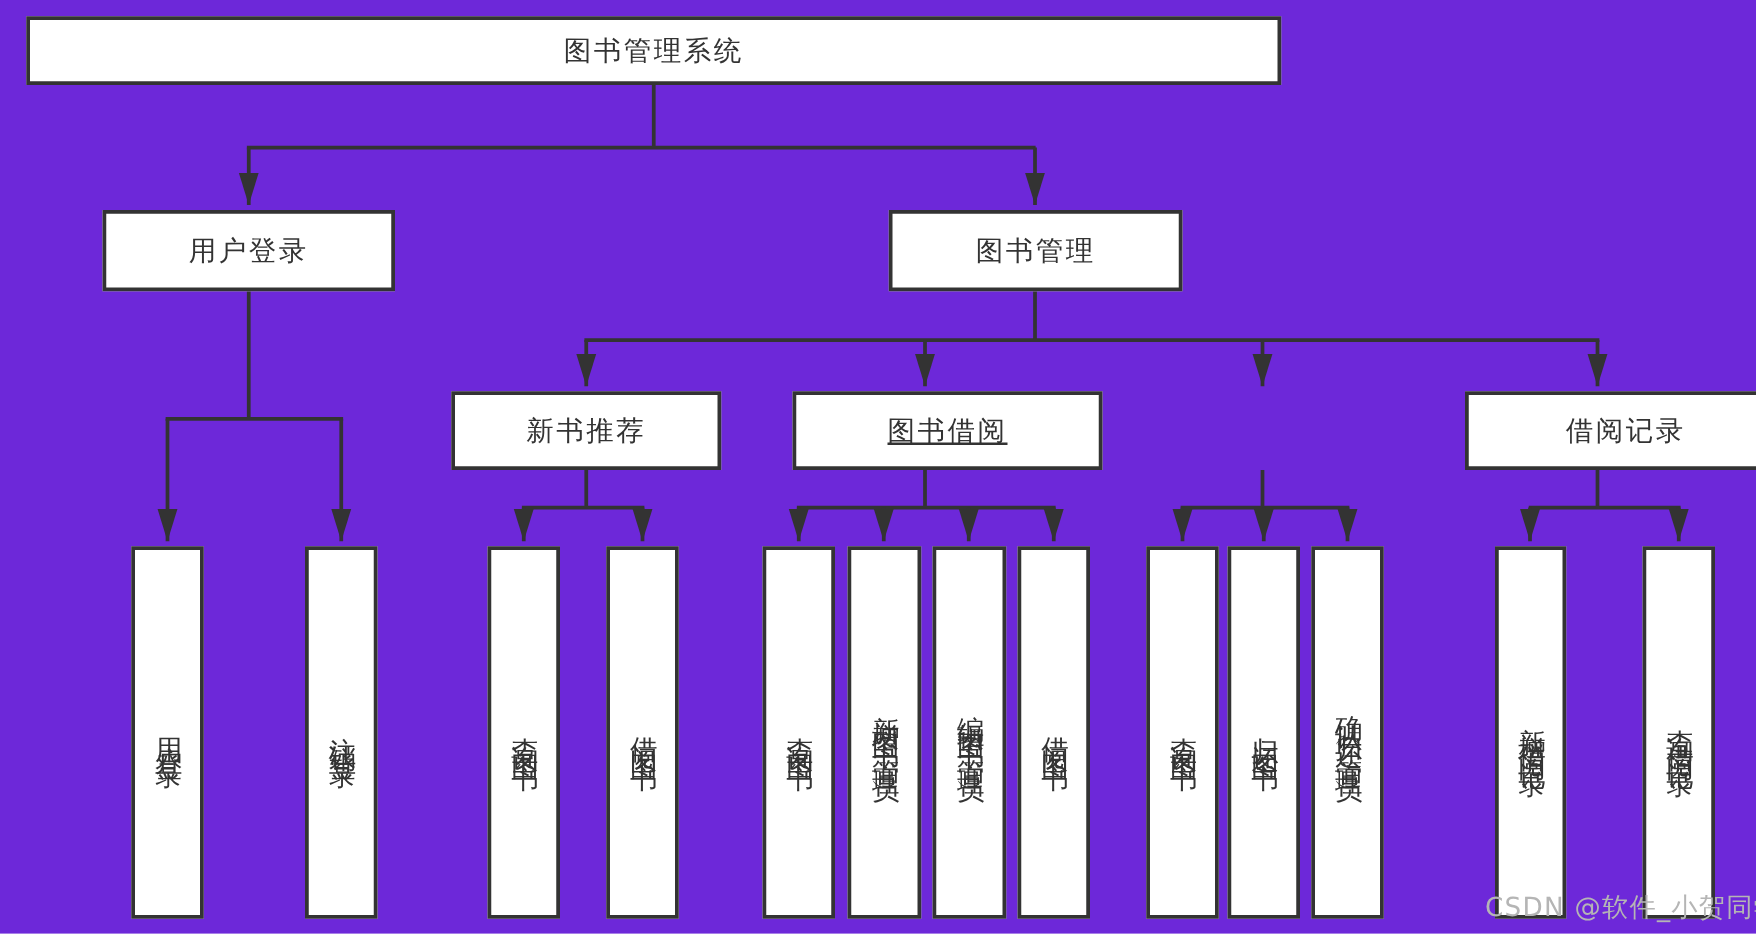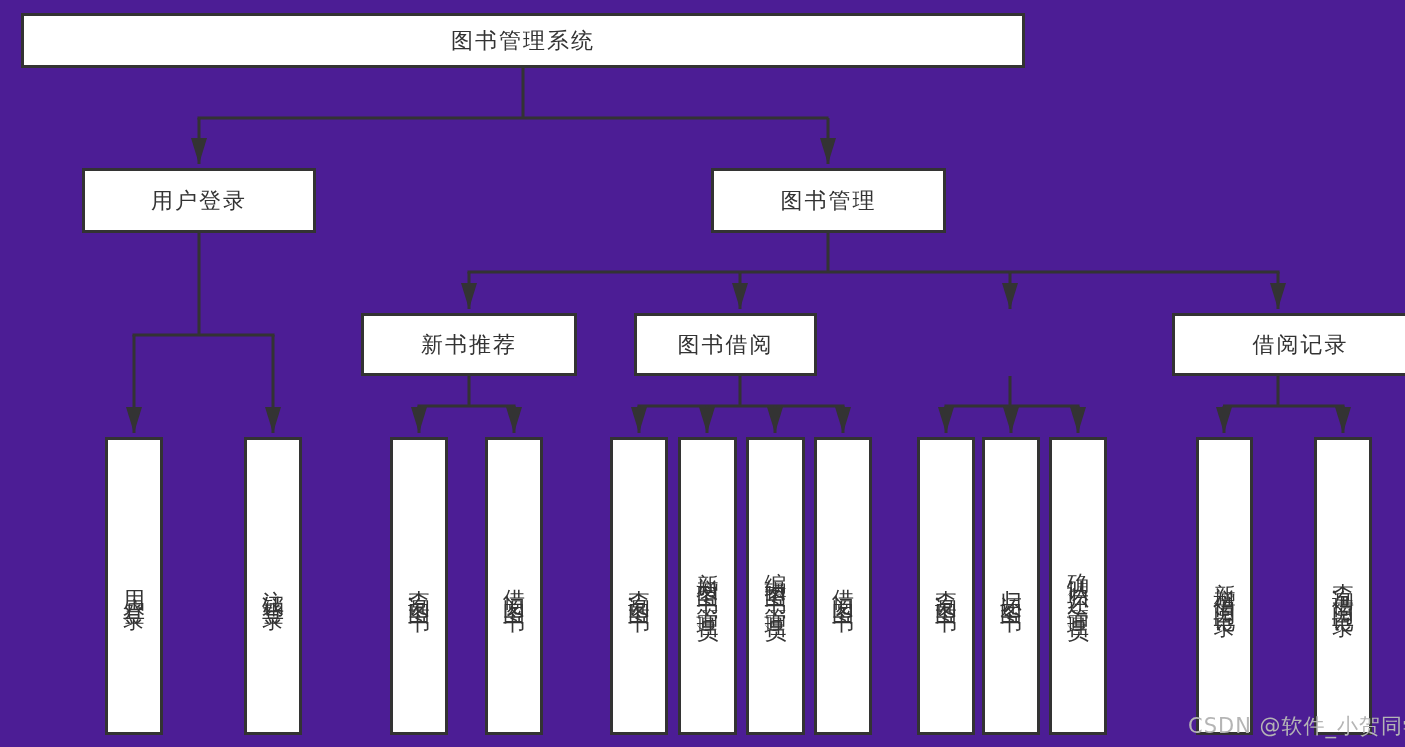--- a/index.html
+++ b/index.html
@@ -5,21 +5,21 @@
   html, body {
     margin: 0;
     padding: 0;
     background: #ffffff;
     font-family: "DejaVu Sans", "Liberation Sans", sans-serif;
   }
   #stage {
     position: relative;
     width: 1405px;
     height: 747px;
-    background: #4c1d95;
+    background: #6d28d9;
     overflow: hidden;
   }
   #connectors {
     position: absolute;
     left: 0;
     top: 0;
     width: 1405px;
     height: 747px;
     z-index: 1;
   }
@@ -123,21 +123,21 @@
   <div class="box" style="left:82px; top:168px; width:234px; height:65px;">
     <span>用户登录</span>
   </div>
   <div class="box lvl3" style="left:361px; width:216px;">
     <span>新书推荐</span>
   </div>
 
   <div class="box" style="left:711px; top:168px; width:235px; height:65px;">
     <span>图书管理</span>
   </div>
-  <div class="box lvl3" style="left:634px; width:183px;">
+  <div class="box lvl3" style="left:634px; width:248px;text-decoration:underline;">
     <span>图书借阅</span>
   </div>
   <div class="box lvl3" style="left:1172px; width:257px;">
     <span>借阅记录</span>
   </div>
 
   <div class="box leaf" style="left:105px;">
     <span class="vtext">用户登录</span>
   </div>
   <div class="box leaf" style="left:244px;">

